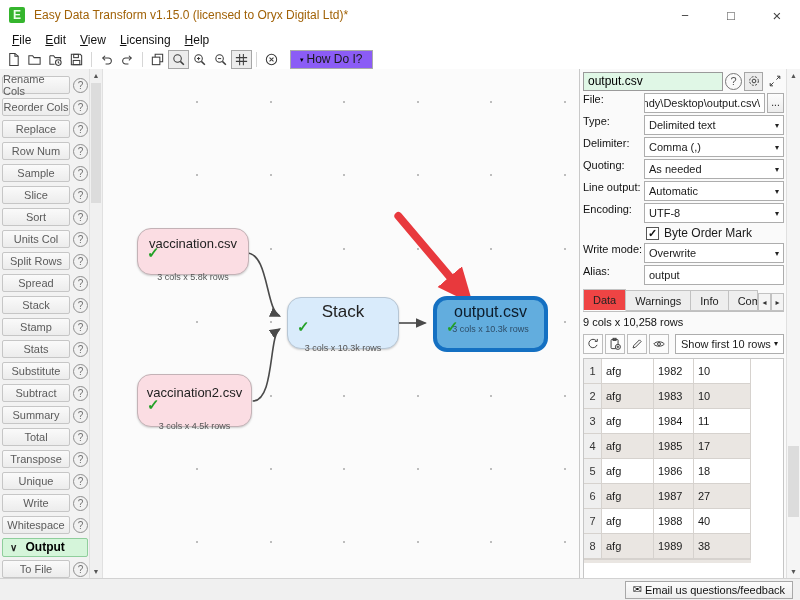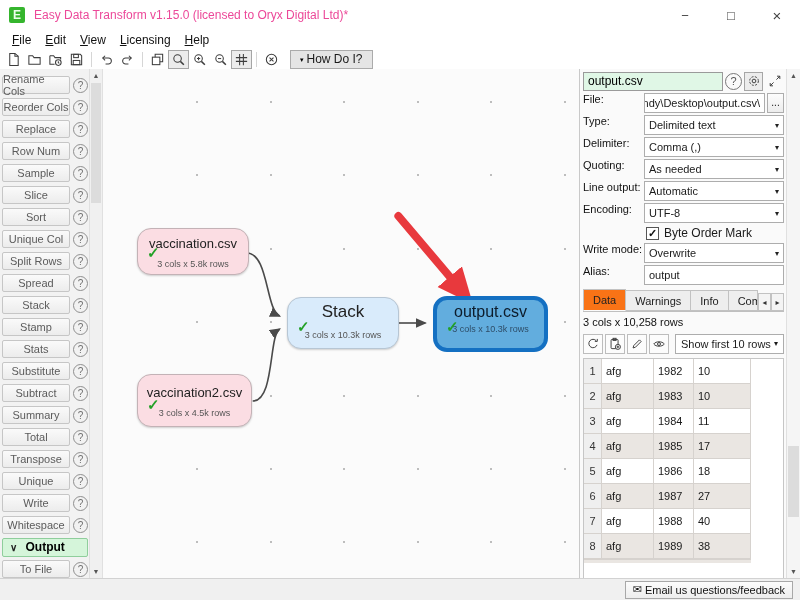--- a/index.html
+++ b/index.html
@@ -4,38 +4,38 @@
 <style>
   * { margin:0; padding:0; box-sizing:border-box; }
   html,body { width:800px; height:600px; }
   body { font-family:"Liberation Sans",sans-serif; font-size:12px; color:#1a1a1a;
          background:#fff; position:relative; overflow:hidden; }
 
   
   .titlebar { height:30px; display:flex; align-items:center; padding-left:9px; background:#fff; }
   .app-icon { width:16px; height:16px; background:#35b52d; color:#eaffea; font-weight:bold;
               font-size:12px; line-height:16px; text-align:center; border-radius:2px; }
-  .title-text { margin-left:9px; font-size:12px; color:#ec4899; }
+  .title-text { margin-left:9px; font-size:12px; color:#a16207; }
   .win-controls { margin-left:auto; display:flex; height:30px; }
   .win-btn { width:46px; height:30px; display:flex; align-items:center; justify-content:center;
              color:#444; font-size:13px; }
 
   
   .menubar { height:19px; display:flex; align-items:center; padding-left:5px; background:#fff; }
   .menu-item { padding:1px 7px; font-size:12px; color:#111; }
 
   
   .toolbar { height:21px; display:flex; align-items:center; padding-left:3px; background:#fff;
              border-bottom:1px solid #e2e2e2; }
   .tool-btn { width:21px; height:19px; display:flex; align-items:center; justify-content:center;
               border:1px solid transparent; }
   .tool-btn.pressed { background:#ececec; border:1px solid #a6a6a6; }
   .tool-btn svg { stroke:#3c3c3c; fill:none; stroke-width:1.1; }
   .tool-sep { width:1px; height:15px; background:#d6d6d6; margin:0 4px; }
-  .howdoi { border:1px solid #ababab; background:#e5e5e5; height:19px; margin-left:8px;
+  .howdoi { border:1px solid #ababab; background:#8b5cf6; height:19px; margin-left:8px;
             display:flex; align-items:center; padding:0 9px; font-size:12px; gap:3px; }
   .small-tri { font-size:7px; line-height:7px; color:#000; }
 
   
   .main { position:absolute; top:69px; left:0; right:0; bottom:22px; display:flex; }
 
   
   .sidebar { width:102px; background:#f2f2f2; display:flex; position:relative; }
   .sb-list { flex:1; padding:5px 1px 0 2px; }
   .sb-row { display:flex; align-items:center; height:22px; }
@@ -58,21 +58,21 @@
   
   .canvas { flex:1; position:relative; background:#fbfbfb; border-left:1px solid #e0e0e0;
             border-right:1px solid #c9c9c9; overflow:hidden; }
   .dots { position:absolute; inset:0; }
   .dot { position:absolute; width:2px; height:2px; background:#bdbdbd; }
   .edges { position:absolute; inset:0; width:100%; height:100%; }
   .node { position:absolute; border-radius:14px; text-align:center;
           box-shadow:0 1px 2px rgba(0,0,0,0.18); }
   .node-check { position:absolute; left:9px; bottom:12px; color:#23a127; font-size:15px; font-weight:bold; }
   .node-title { margin-top:7px; font-size:13px; color:#222; }
-  .node-sub { margin-top:8px; font-size:9px; color:#555; }
+  .node-sub { margin-top:21px; font-size:9px; color:#555; }
   .node-input { background:#fbdde3; border:1px solid #c3b2b6; }
   .node-transform { background:#d9ebfb; border:1px solid #b7c6d4; }
   .node-transform .node-title { font-size:17px; margin-top:4px; }
   .node-output { background:#62add e; }
   .node-output { background:#62adde; border:4px solid #1470c2; box-shadow:none; }
   .node-output .node-title { font-size:16px; margin-top:3px; color:#0d1c2b; }
   .node-output .node-sub { color:#2e4d68; margin-top:3px; }
 
   
   .rightpanel { width:220px; background:#fafafa; position:relative; padding:2px 16px 0 3px; }
@@ -96,21 +96,21 @@
                 align-items:flex-end; justify-content:center; padding-bottom:4px; }
   .chk-row { display:flex; align-items:center; margin-top:2px; height:16px; padding-left:63px; }
   .chk-box { width:13px; height:13px; border:1px solid #555; background:#fff; font-size:11px;
              line-height:11px; text-align:center; color:#111; margin-right:5px; font-weight:bold; }
 
   .tabbar { display:flex; align-items:flex-end; margin-top:5px; height:22px; position:relative;
             border-bottom:1px solid #bfbfbf; }
   .tab { height:21px; padding:0 9px; font-size:11px; display:flex; align-items:center;
          background:#eeeeee; border:1px solid #c2c2c2; border-left:none; color:#222; white-space:nowrap; }
   .tab:first-child { border-left:1px solid #c2c2c2; }
-  .tab.active { background:#f97316; border-bottom:1px solid #fafafa; height:22px; }
+  .tab.active { background:#ef4444; border-bottom:1px solid #fafafa; height:22px; }
   .tab.clipped { overflow:hidden; max-width:34px; padding-right:0; }
   .tab-arrows { margin-left:auto; display:flex; }
   .tab-arrow { width:13px; height:18px; border:1px solid #c2c2c2; background:#f4f4f4; font-size:8px;
                display:flex; align-items:center; justify-content:center; color:#333; }
 
   .summary { margin-top:4px; font-size:11px; color:#111; height:14px; }
   .grid-tools { display:flex; align-items:center; margin-top:3px; gap:2px; height:21px; }
   .gt-btn { width:20px; height:20px; min-width:20px; border:1px solid #bdbdbd; background:#fcfcfc;
             display:flex; align-items:center; justify-content:center; }
   .gt-btn svg { stroke:#3c3c3c; fill:none; stroke-width:1.1; }
@@ -273,21 +273,21 @@
         </div>
         <div class="sb-row">
           <div class="sb-btn">Slice</div>
           <div class="sb-help">?</div>
         </div>
         <div class="sb-row">
           <div class="sb-btn">Sort</div>
           <div class="sb-help">?</div>
         </div>
         <div class="sb-row">
-          <div class="sb-btn">Unique Col</div>
+          <div class="sb-btn">Units Col</div>
           <div class="sb-help">?</div>
         </div>
         <div class="sb-row">
           <div class="sb-btn">Split Rows</div>
           <div class="sb-help">?</div>
         </div>
         <div class="sb-row">
           <div class="sb-btn">Spread</div>
           <div class="sb-help">?</div>
         </div>
@@ -517,21 +517,21 @@
       <div class="tab active">Data</div>
         <div class="tab">Warnings</div>
         <div class="tab">Info</div>
         <div class="tab clipped">Com</div>
         <div class="tab-arrows">
         <div class="tab-arrow">◂</div>
         <div class="tab-arrow">▸</div>
       </div>
     </div>
 
-    <div class="summary">3 cols x 10,258 rows</div>
+    <div class="summary">9 cols x 10,258 rows</div>
 
     <div class="grid-tools">
       <div class="gt-btn">
         <svg width="14" height="14" viewBox="0 0 16 16">
             <path d="M12.6 9 a4.8 4.8 0 1 1 -0.9 -4.7"></path>
             <path d="M12.9 2.2 V5 H10.1"></path>
           </svg>
       </div>
       <div class="gt-btn">
         <svg width="14" height="14" viewBox="0 0 16 16">

